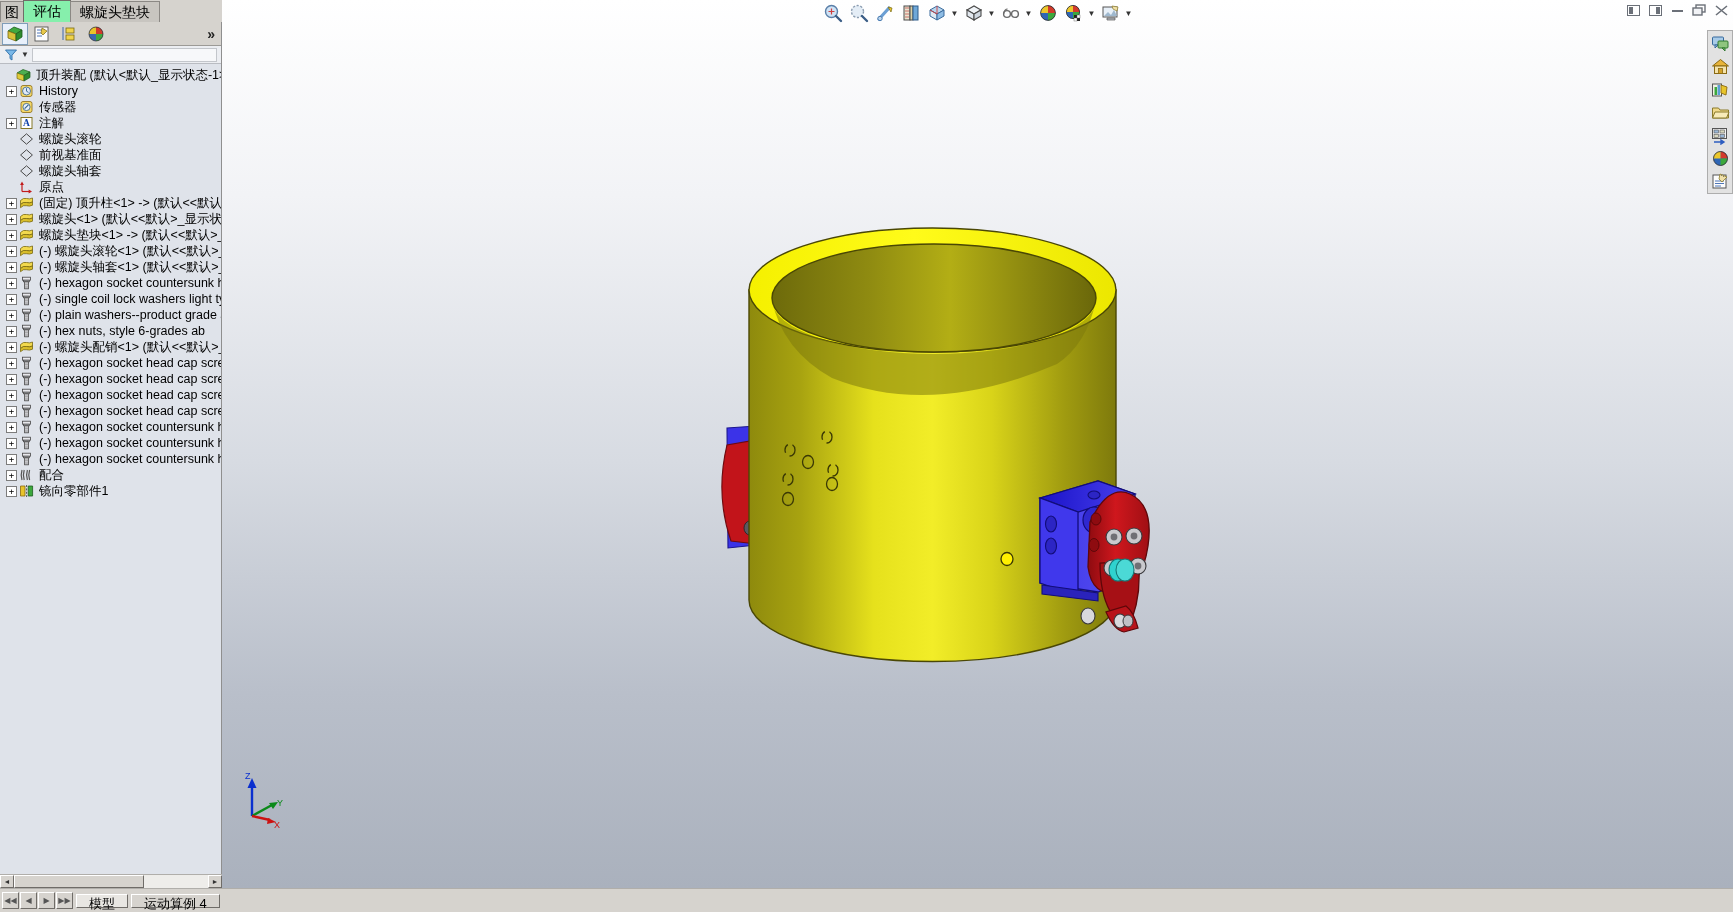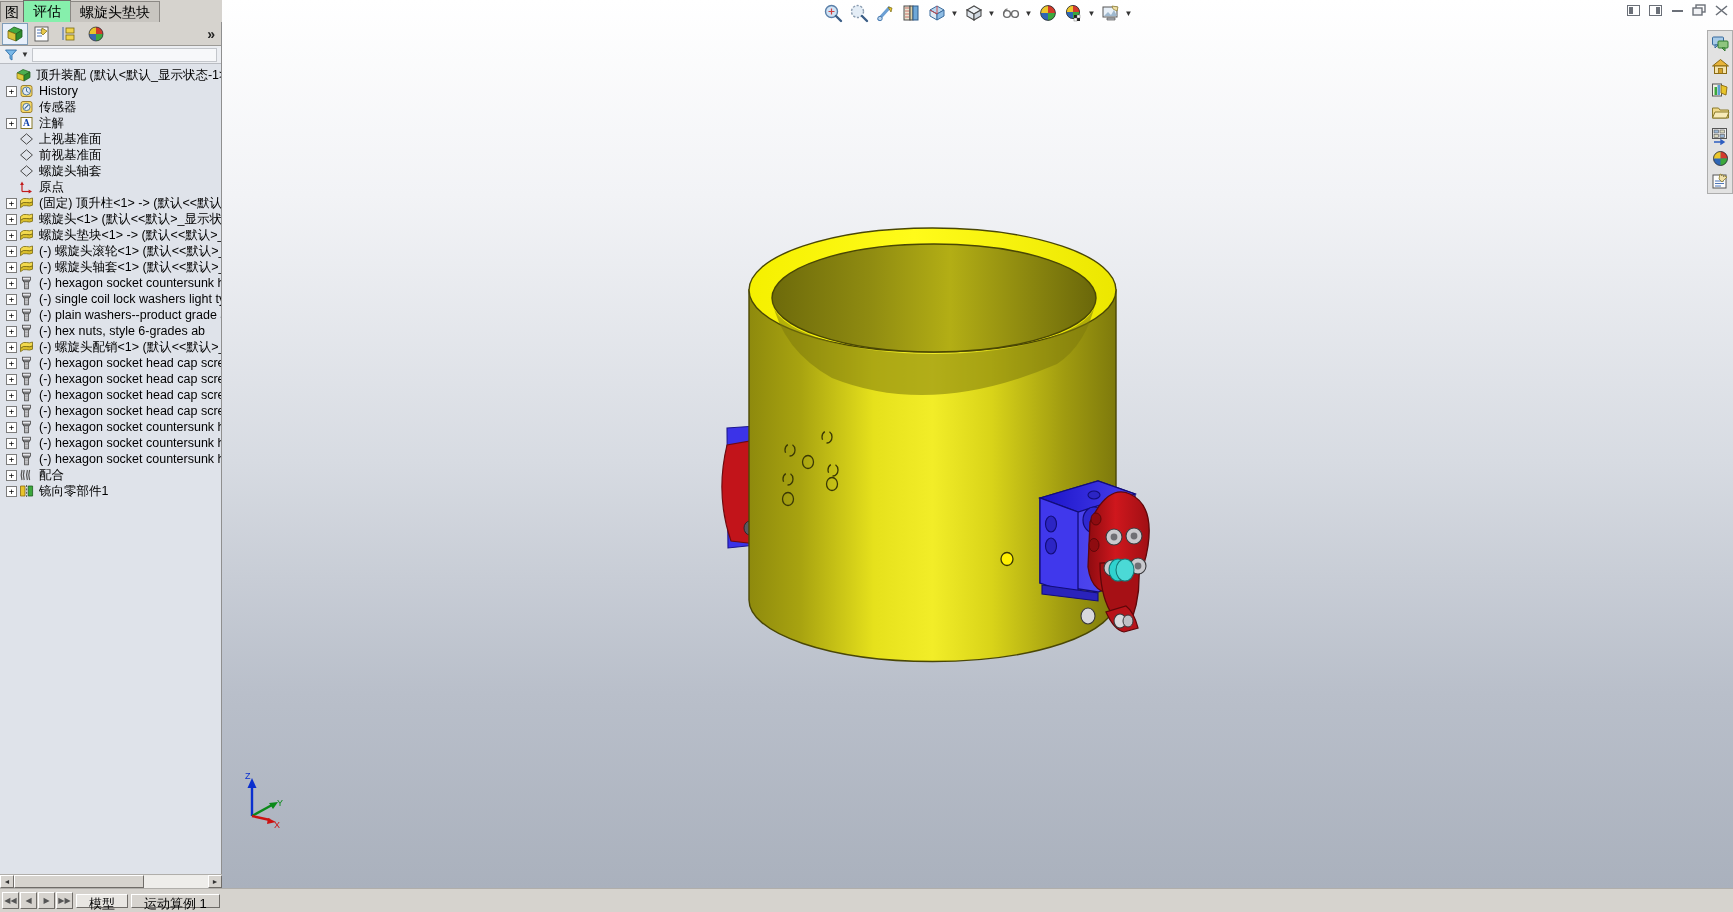--- a/index.html
+++ b/index.html
@@ -326,21 +326,21 @@
               <rect x="2" y="1.5" width="11" height="11" fill="#fdfdfd" stroke="#7a6a12" stroke-width="0.9"></rect>
               <text x="7.5" y="10.4" font-size="9.5" text-anchor="middle" fill="#0b3fa8" font-family="'Liberation Serif',serif" font-weight="bold">A</text>
             </svg></span>
           <span class="lbl">注解</span>
         </div>
         <div class="tr indent">
           <span class="exp none"></span>
           <span class="ico"><svg width="16" height="14" viewBox="0 0 16 14">
               <path d="M7.5 1.8 L13.4 7 L7.5 12.2 L1.6 7 Z" fill="none" stroke="#4a4a4a" stroke-width="1"></path>
             </svg></span>
-          <span class="lbl">上视基准面</span>
+          <span class="lbl">螺旋头滚轮</span>
         </div>
         <div class="tr indent">
           <span class="exp none"></span>
           <span class="ico"><svg width="16" height="14" viewBox="0 0 16 14">
               <path d="M7.5 1.8 L13.4 7 L7.5 12.2 L1.6 7 Z" fill="none" stroke="#4a4a4a" stroke-width="1"></path>
             </svg></span>
           <span class="lbl">前视基准面</span>
         </div>
         <div class="tr indent">
           <span class="exp none"></span>
@@ -870,18 +870,18 @@
     <div class="nav-btns">
       <div class="nav-b">◀◀</div>
       <div class="nav-b">◀</div>
       <div class="nav-b">▶</div>
       <div class="nav-b">▶▶</div>
     </div>
     <div class="sb-tab active">
       <span>模型</span>
     </div>
     <div class="sb-tab">
-      <span>运动算例 1</span>
+      <span>运动算例 4</span>
     </div>
     <div class="sb-spacer"></div>
   </div>
 
 </div>
 
 </body></html>

